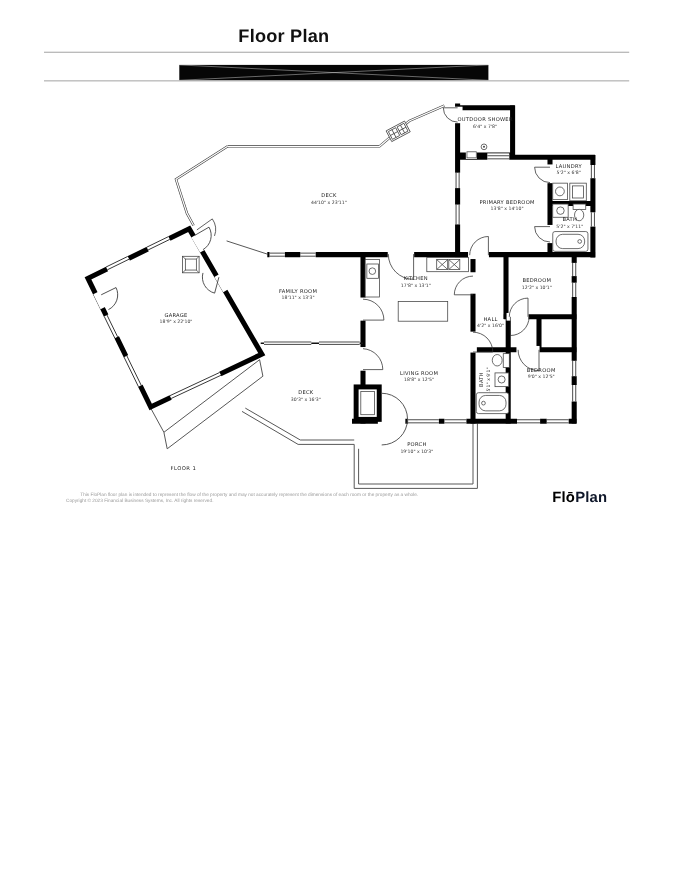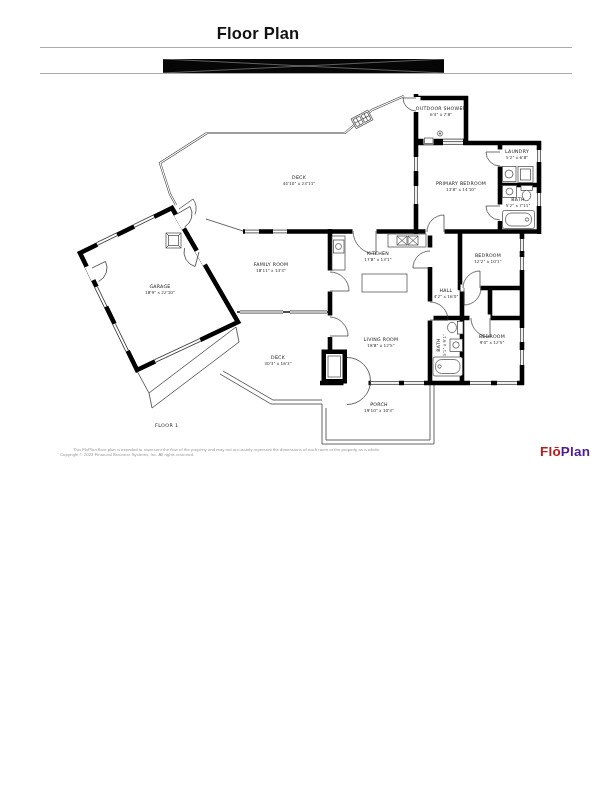--- a/index.html
+++ b/index.html
@@ -9,21 +9,21 @@
          font-size:16.5px;font-weight:bold;color:#111;letter-spacing:.2px;}
   .rule{position:absolute;left:40px;width:532px;height:1px;background:#ababab;}
   .rule.top{top:47px;} .rule.bottom{top:73px;}
   .redaction{position:absolute;left:163px;top:59px;width:281px;height:14px;background:#060606;}
   .plan-svg{position:absolute;left:0;top:0;}
   .disclaimer{position:absolute;left:60px;top:447px;width:380px;color:#999;
               font-size:4.3px;line-height:5.4px;}
   .disclaimer .l1{display:block;padding-left:13px;}
   .disclaimer .l2{display:block;}
   .logo{position:absolute;left:502px;top:444px;font-size:13.5px;font-weight:bold;letter-spacing:.2px;}
-  .logo .p1{color:#b91c1c;margin-left:38px;} .logo .p2{color:#4c1d95;}
+  .logo .p1{color:#000000;} .logo .p2{color:#0f172a;}
   
   .walls line{stroke:#000;stroke-width:4.6;}
   .garage-shell{fill:#fff;stroke:#000;stroke-width:4.6;}
   .thinwall{stroke:#111;stroke-width:1.4;}
   .gap{fill:#fff;stroke:none;}
   .rail{stroke:#3d3d3d;stroke-width:2.2;fill:none;}
   .railw{stroke:#fff;stroke-width:1.1;fill:none;}
   .tl{stroke:#555;stroke-width:.9;fill:none;}
   .win rect{fill:#fff;stroke:none;}
   .win line{stroke:#333;stroke-width:.8;}

